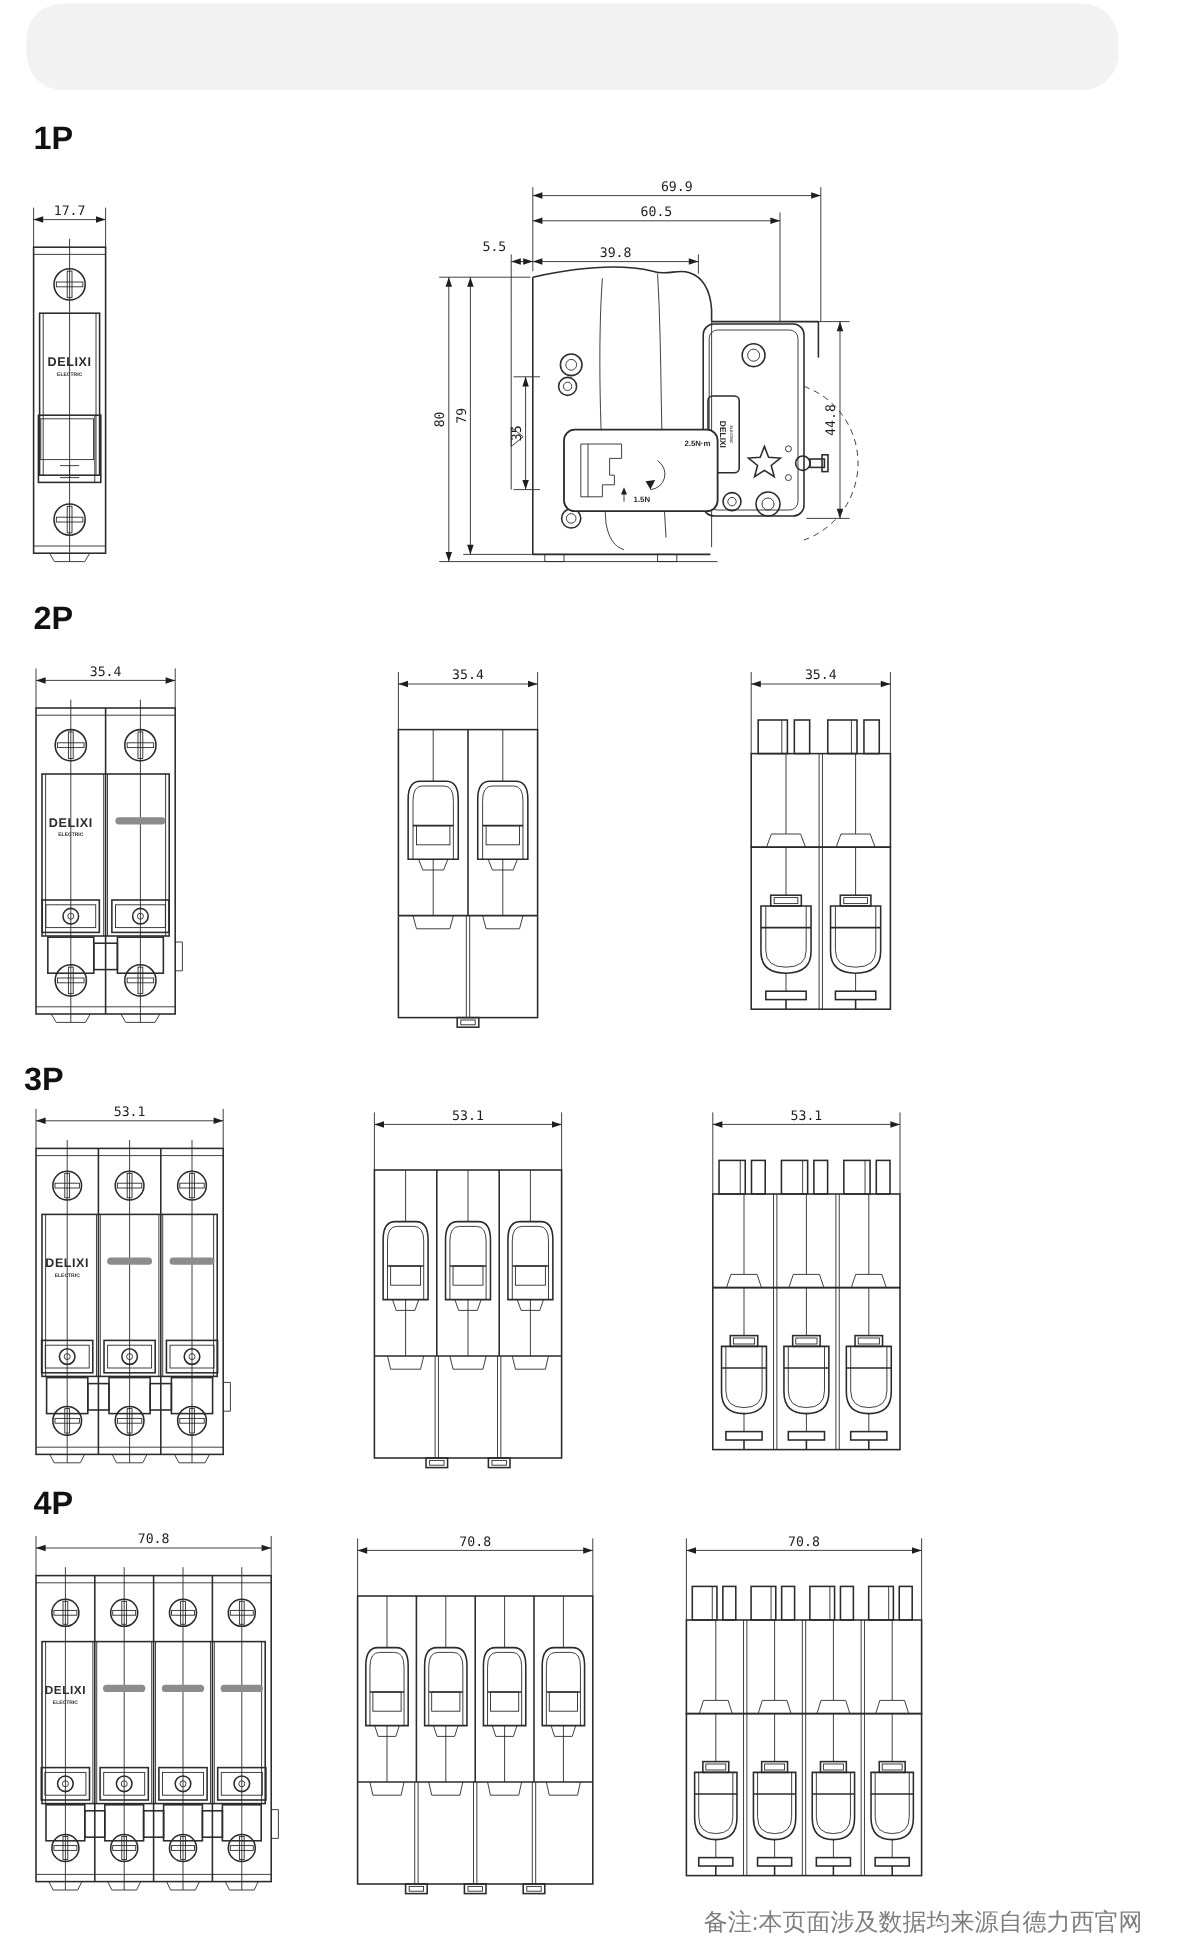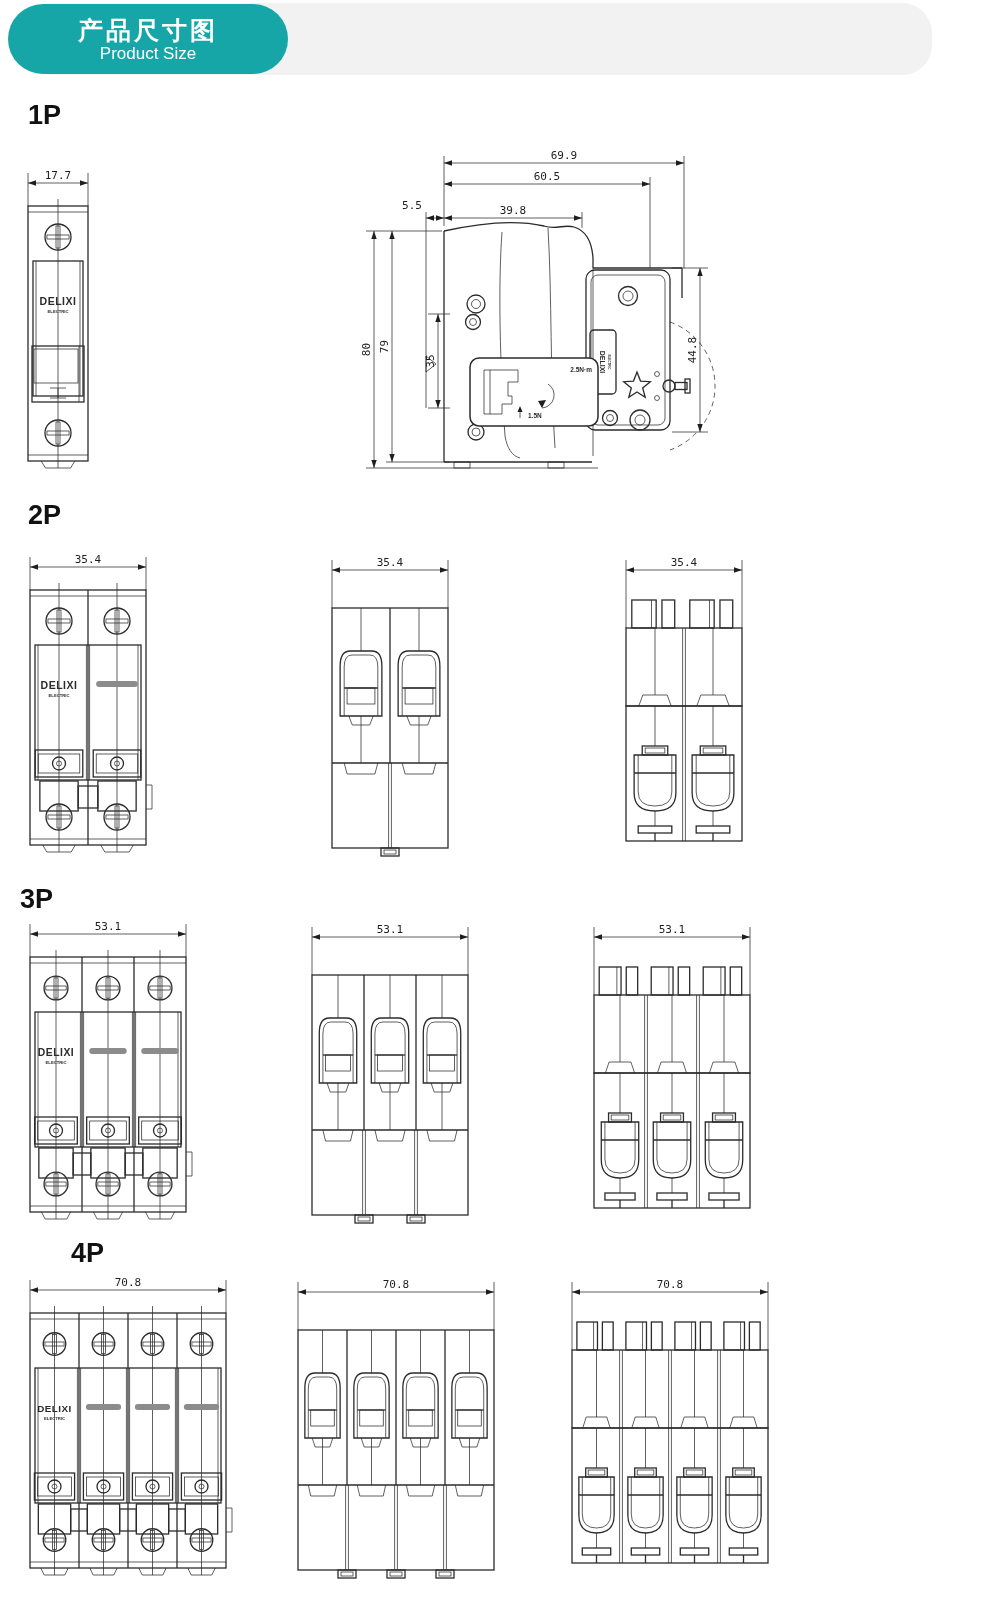--- a/index.html
+++ b/index.html
@@ -23,29 +23,25 @@
   .logot{font-family:"Liberation Sans",sans-serif;font-weight:bold;fill:#2b2b2b;}
   .graybar{fill:#8c8c8c;stroke:none;}
   .wht{fill:#ffffff;stroke:#2b2b2b;stroke-width:1.5;}
 </style>
 </head>
 <body>
 
 <div class="page">
 
   <div class="header-band" style="background: rgb(242, 242, 242);"></div>
-  <div class="header-pill" style="background: rgb(23, 166, 168);">
-    <div class="pill-zh">产品尺寸图</div>
-    <div class="pill-en">Product Size</div>
-  </div>
 
   <div class="sec-label" style="left:28px;top:100px;">1P</div>
   <div class="sec-label" style="left:28px;top:500px;">2P</div>
   <div class="sec-label" style="left:20px;top:884px;">3P</div>
-  <div class="sec-label" style="left:28px;top:1238px;margin-left:43px;">4P</div>
+  <div class="sec-label" style="left:28px;top:1238px;">4P</div>
 
   <div id="d-1p-front" class="drawing" style="left: 14px; top: 142px; margin-top: 19px;"><svg width="88" height="315" viewBox="0 0 88 315">
         <line x1="14" y1="12" x2="14" y2="45" class="tn"></line>
         <line x1="74" y1="12" x2="74" y2="45" class="tn"></line>
         <line x1="14" y1="22" x2="74" y2="22" class="tn"></line>
         <polygon points="14,22 22,19.3 22,24.7" class="arr"></polygon>
         <polygon points="74,22 66,19.3 66,24.7" class="arr"></polygon>
         <text x="44" y="18" class="dimt" text-anchor="middle" font-size="11">17.7</text>
         <rect x="14" y="45" width="60" height="255" class="ln"></rect>
         <line x1="14" y1="51" x2="74" y2="51" class="tn"></line>
@@ -665,13 +661,14 @@
         <rect x="174.72" y="198" width="21.56" height="9" class="ln"></rect>
         <rect x="177.17" y="200" width="16.66" height="5" class="tn"></rect>
         <path d="M 167.86,207 H 203.14 V245 Q 203.14,263 185.5,263 Q 167.86,263 167.86,245 Z" class="ln"></path>
         <path d="M 171.29,207 V244 Q 171.29,258 185.5,258 Q 199.71,258 199.71,244 V207" class="tn"></path>
         <line x1="167.86" y1="225" x2="203.14" y2="225" class="ln"></line>
         <line x1="185.5" y1="263" x2="185.5" y2="278" class="tn"></line>
         <rect x="171.29" y="278" width="28.419999999999998" height="7" class="ln"></rect>
         <line x1="185.5" y1="285" x2="185.5" y2="293" class="ln"></line>
       </svg></div>
 
+  <div class="footer-note" style="color: rgb(126, 126, 126);">备注:本页面涉及数据均来源自德力西官网</div>
 </div>
 
 </body></html>

